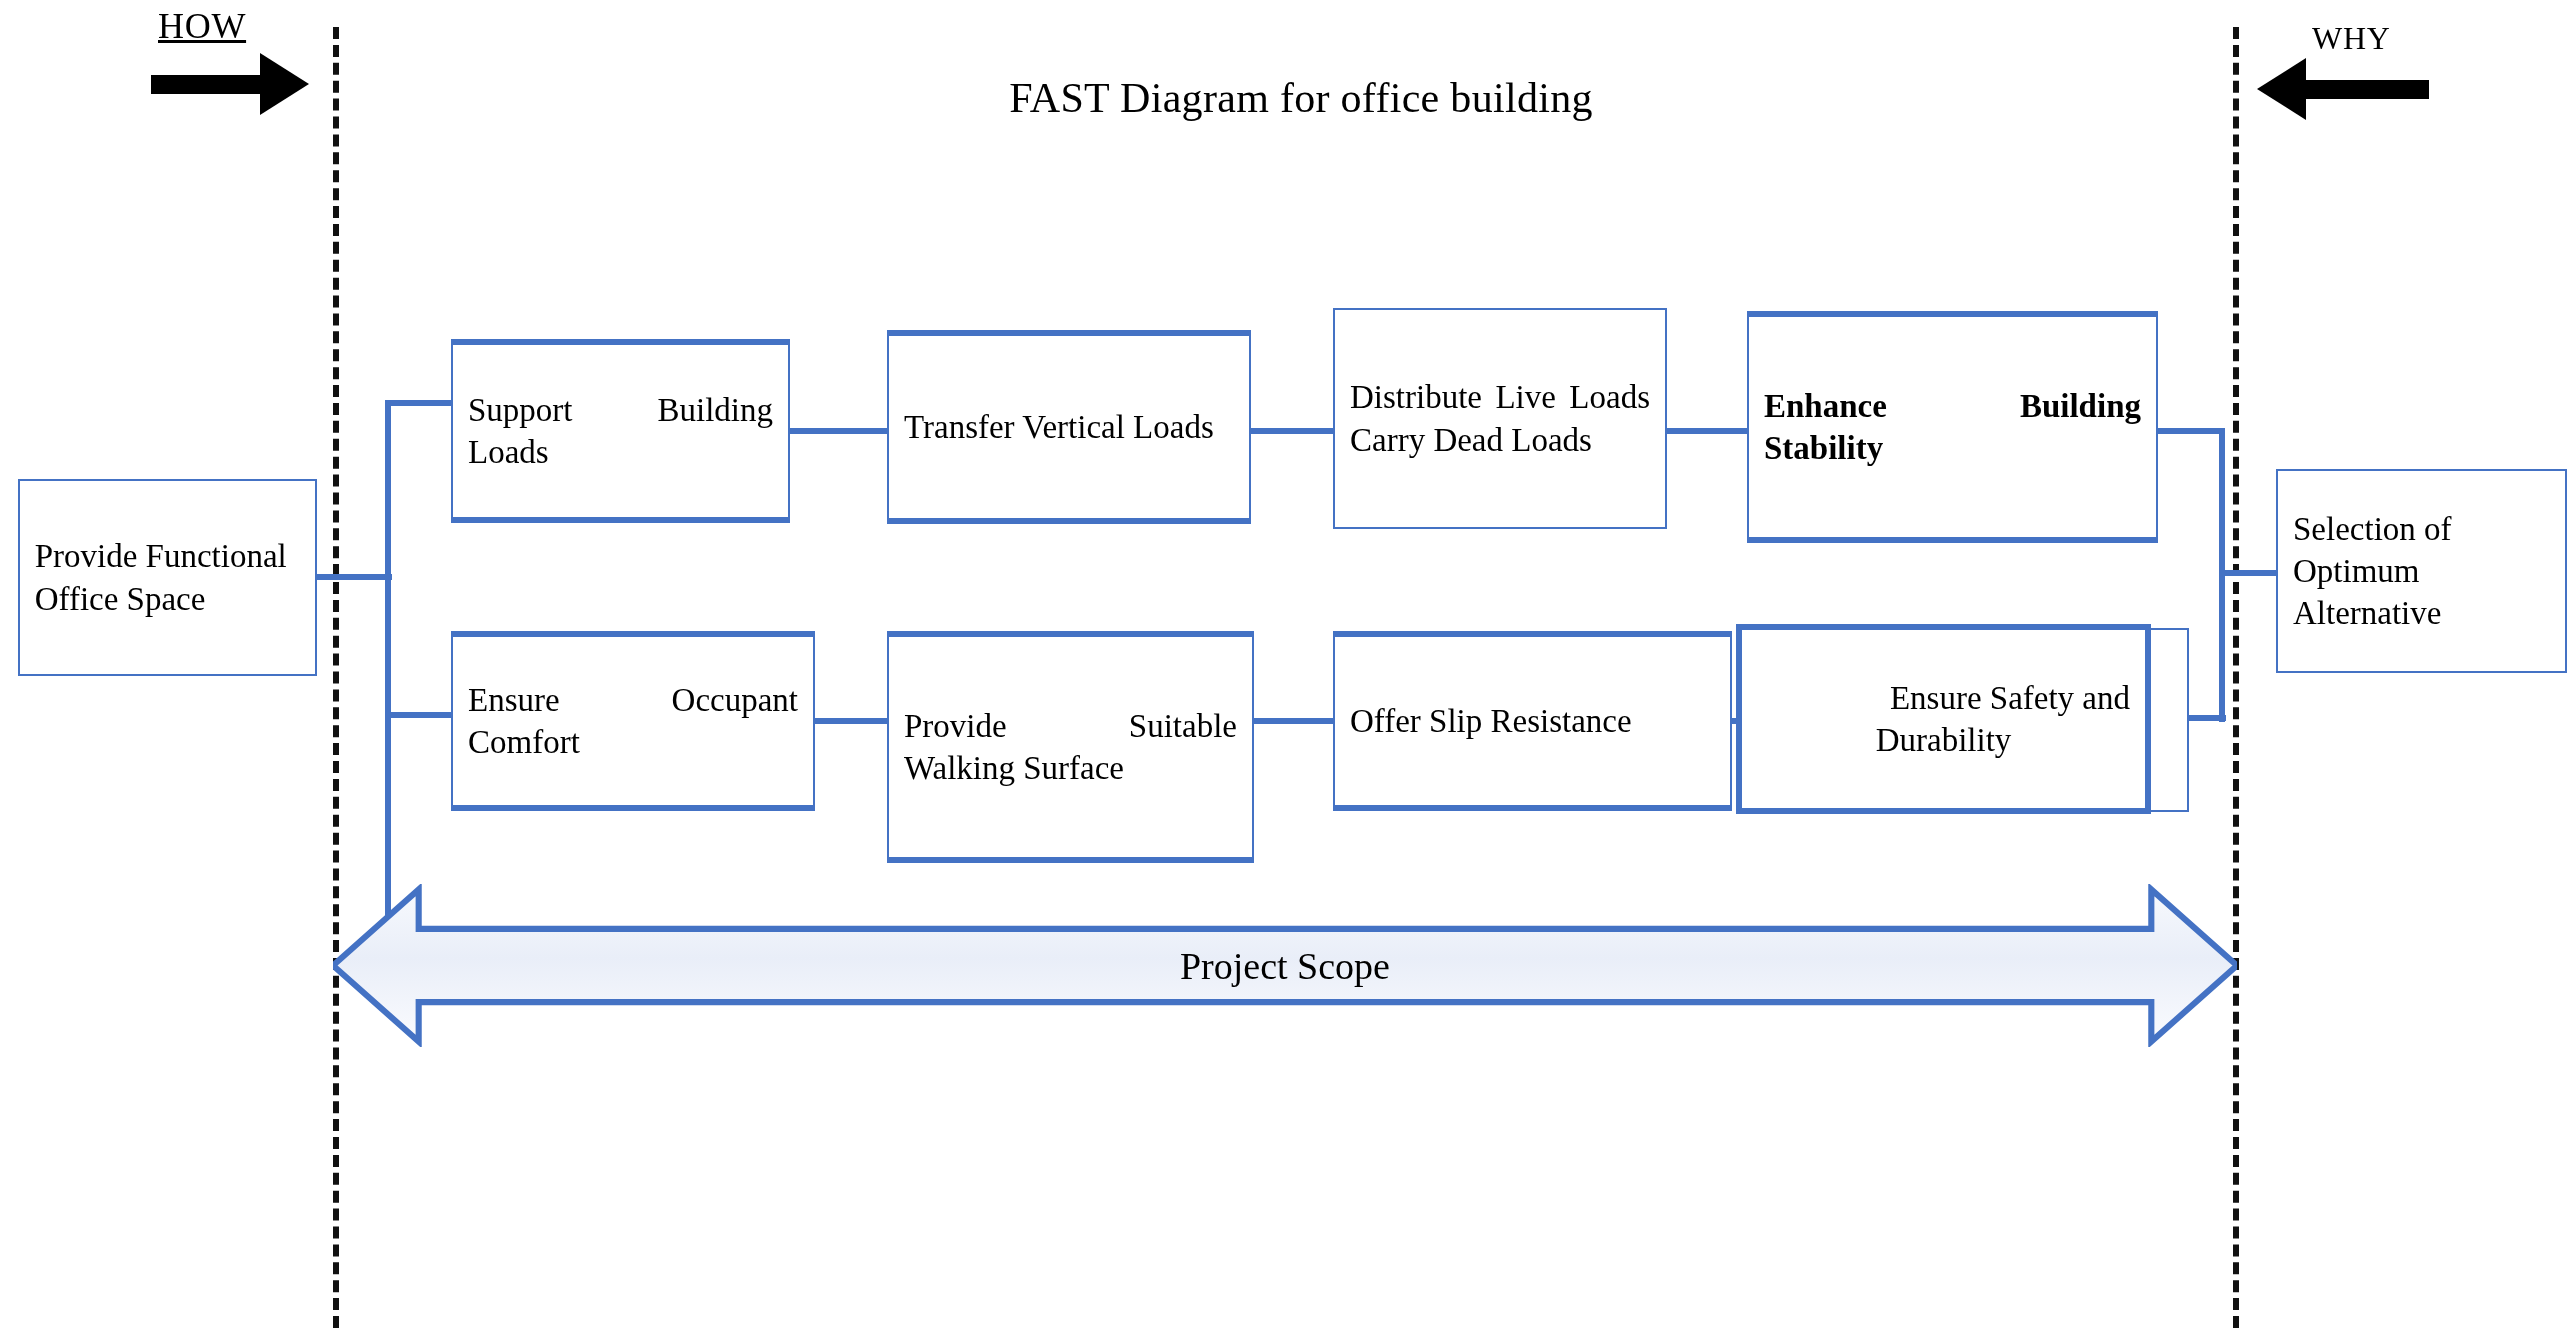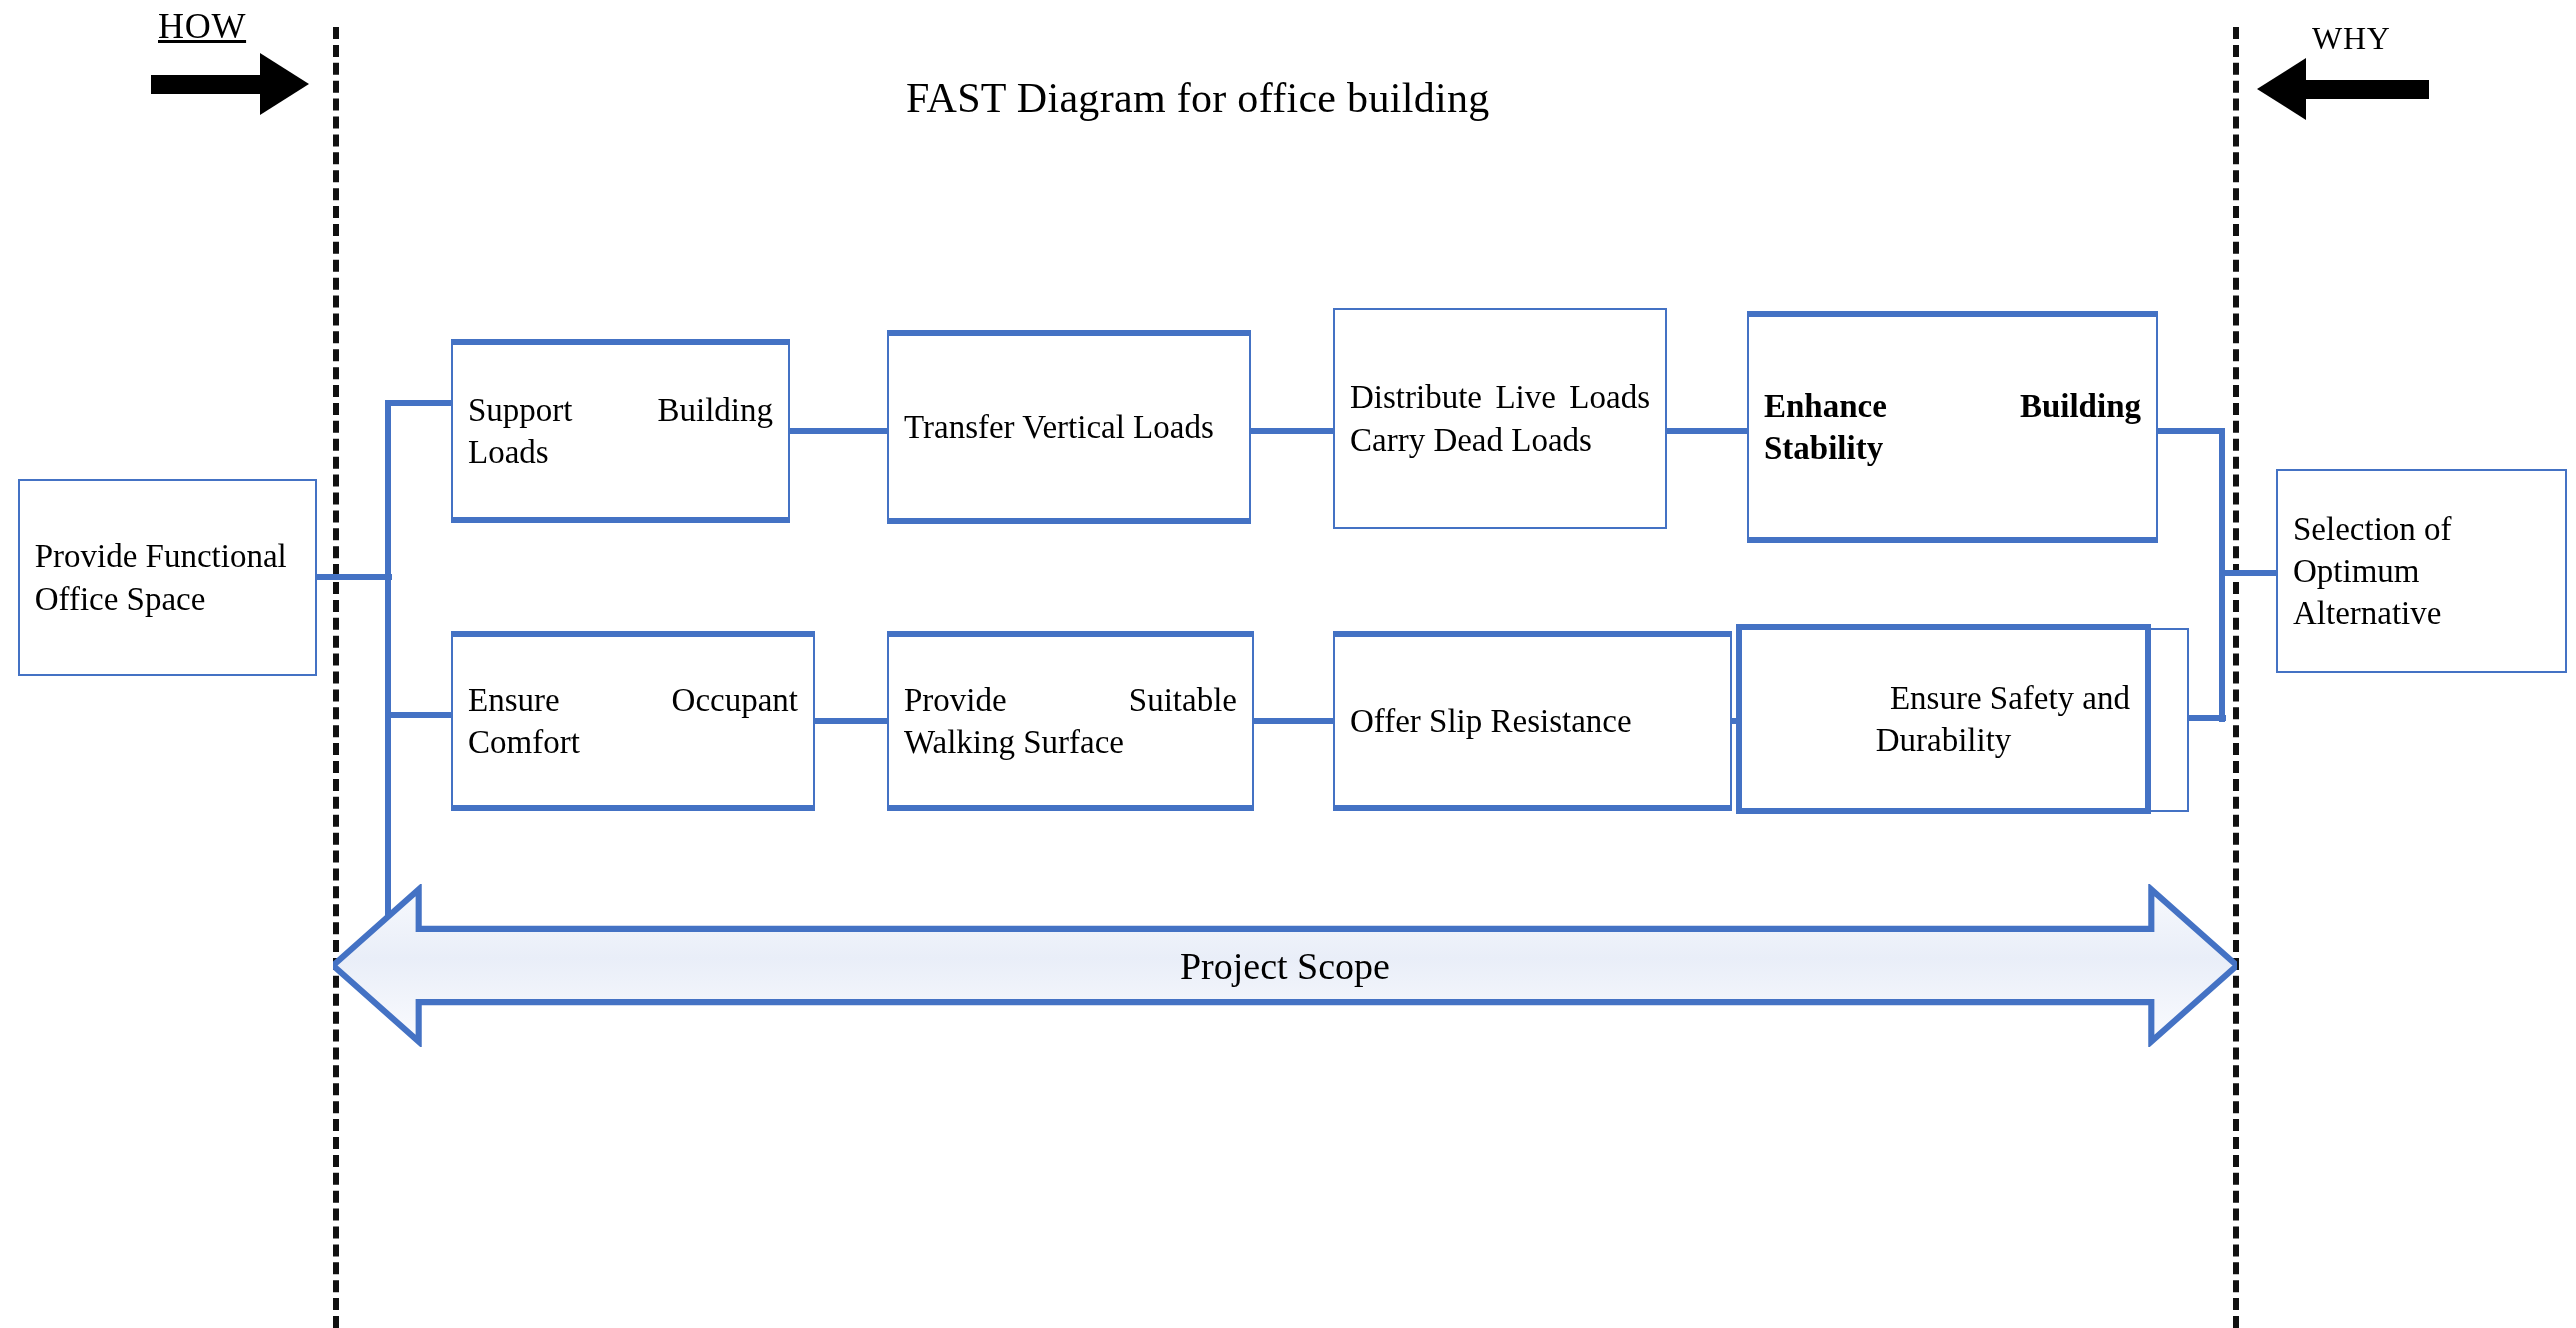--- a/index.html
+++ b/index.html
@@ -6,22 +6,22 @@
   html,body{margin:0;padding:0;background:#ffffff;}
   body{
     width:2576px;height:1328px;position:relative;overflow:hidden;
     font-family:"Liberation Serif","DejaVu Serif",serif;
     color:#000000;
   }
   #canvas{position:absolute;left:0;top:0;width:2576px;height:1328px;}
 
   
   .title{
-    position:absolute;left:906px;top:75px;width:714px;
-    font-size:42px;line-height:1.1;
+    position:absolute;left:944px;top:75px;width:714px;
+    text-align:center;font-size:42px;line-height:1.1;
     letter-spacing:0.3px;white-space:nowrap;
   }
 
   
   .how-label{position:absolute;left:158px;top:5.4px;font-size:36px;letter-spacing:0.7px;text-decoration:underline;}
   .why-label{position:absolute;left:2312px;top:20.4px;font-size:32px;letter-spacing:0.7px;}
 
   
   .blk-arrow{position:absolute;height:0;}
   .blk-arrow .shaft{position:absolute;top:0;height:19px;background:#000;}
@@ -66,21 +66,21 @@
   .fbox.emph .txt{text-align:right;text-align-last:center;-moz-text-align-last:center;}
   .fbox.center .txt{text-align:left;text-align-last:left;}
 
   
   #box-basic     {left:17.7px;  top:479px; width:299px; height:197px;}
   #box-top-1     {left:451px; top:339px; width:339px; height:184px;}
   #box-top-2     {left:887px;top:330px; width:364px; height:194px;}
   #box-top-3     {left:1333px;top:308px; width:334px; height:221px;}
   #box-top-4     {left:1747px;top:311px; width:411px; height:232px;font-weight:bold;}
   #box-bot-1     {left:451px; top:631px; width:364px; height:180px;}
-  #box-bot-2     {left:887px;top:631px; width:367px; height:180px;justify-content:flex-end;}
+  #box-bot-2     {left:887px;top:631px; width:367px; height:232px;justify-content:flex-end;}
   #box-bot-3     {left:1333px;top:631px; width:399px; height:180px;}
   #box-bot-ghost {left:1761px;top:628px; width:428px; height:184px;}
   #box-emph      {left:1736px;top:624px; width:415px; height:190px;}
   #box-right     {left:2276px; top:469px; width:291px; height:204px;}
 
   
   .conn{position:absolute;background:#4472C4;}
   .conn.h{height:6.1px;}
   .conn.v{width:6.1px;}
 

